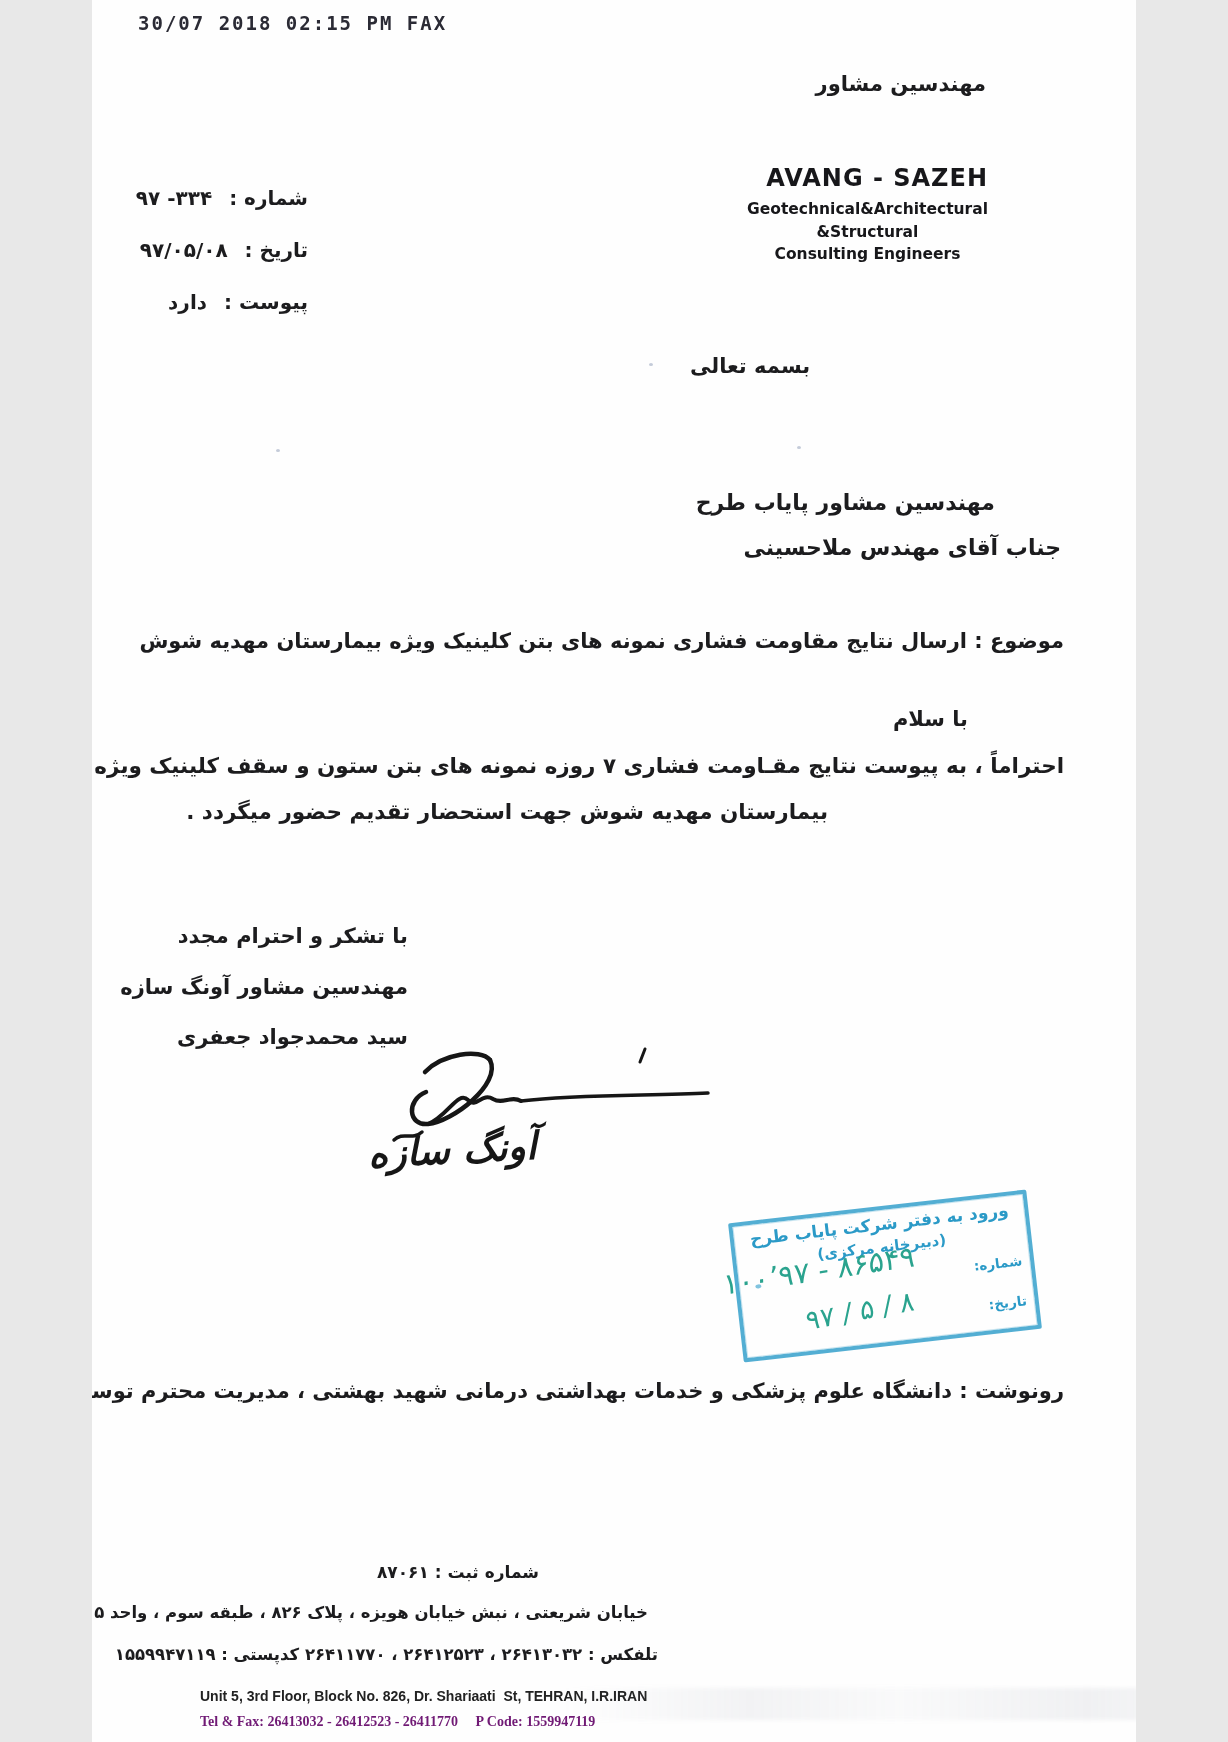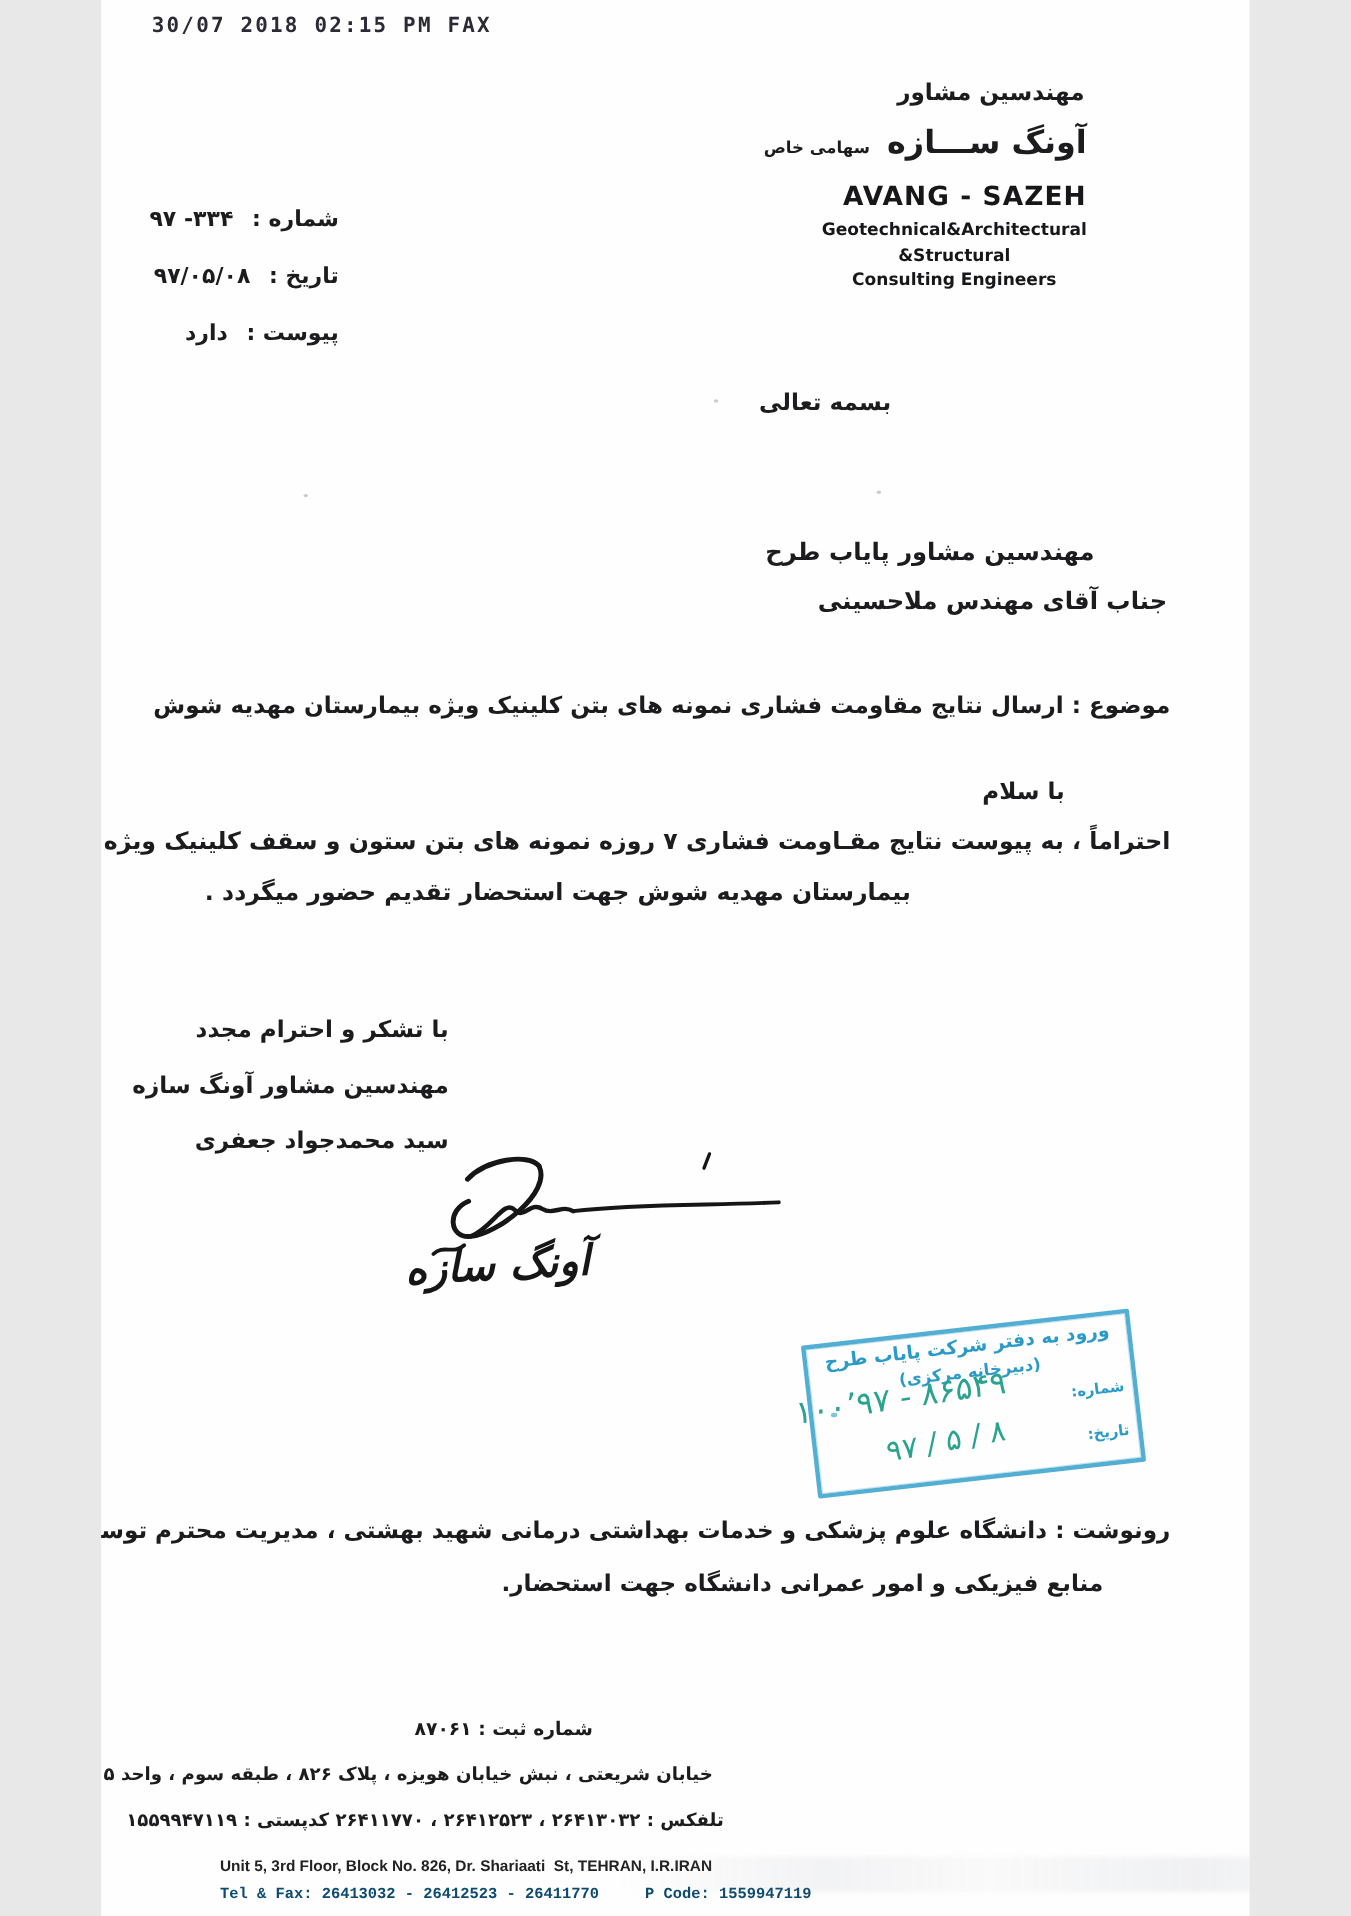--- a/index.html
+++ b/index.html
@@ -55,21 +55,21 @@
   .stamp-date{position:absolute;top:82px;left:62px;font-size:27px;color:#2aa38e;letter-spacing:2px;transform:rotate(-4deg) skewX(-6deg);white-space:nowrap;}
   .stamp-dot{position:absolute;top:60px;left:16px;width:6px;height:4px;background:rgba(45,156,201,.6);border-radius:50%;}
   
   .cc1{right:72px;top:1379px;font-size:21px;}
   .cc2{right:133px;top:1427px;font-size:21px;}
   
   .ft-reg{right:597px;top:1562px;font-size:17px;}
   .ft-addr-fa{right:488px;top:1603px;font-size:16.5px;}
   .ft-tel-fa{right:478px;top:1645px;font-size:16.5px;}
   .ft-addr-en{left:108px;top:1688px;font-size:14px;font-weight:bold;color:#222;white-space:pre;font-family:"Liberation Sans","DejaVu Sans",sans-serif;}
-  .ft-tel-en{left:108px;top:1714px;font-size:14px;font-weight:bold;color:#0c4a6e;white-space:pre;font-family:Liberation Mono, monospace;}
+  .ft-tel-en{left:108px;top:1714px;font-size:14px;font-weight:bold;color:#701a75;white-space:pre;font-family:Liberation Serif, serif;}
   .haze{left:470px;top:1688px;width:750px;height:32px;
     background:linear-gradient(90deg,rgba(140,145,160,0),rgba(140,145,160,.10) 25%,rgba(140,145,160,.04) 45%,rgba(140,145,160,.12) 70%,rgba(140,145,160,0));
     filter:blur(2px);}
   .speck{position:absolute;width:4px;height:3px;border-radius:50%;background:rgba(90,110,150,.35);}
 </style>
 </head>
 <body>
 
 <div class="page">
 
@@ -78,24 +78,20 @@
   <div class="abs counter">
     <svg width="19" height="21" viewBox="0 0 19 21">
       <rect x="2" y="2" width="14" height="17" fill="none" stroke="#1d1d22" stroke-width="2.4"></rect>
       <line x1="4" y1="17" x2="14" y2="4" stroke="#1d1d22" stroke-width="2"></line>
       <line x1="4" y1="11" x2="9" y2="4" stroke="#1d1d22" stroke-width="1.4"></line>
     </svg>
     <span>0001</span>
   </div>
 
   <div class="abs fa lh-fa1">مهندسین مشاور</div>
-  <div class="abs fa lh-fa-name">
-    <span class="big">آونگ ســـازه</span>
-    <span class="small">سهامی خاص</span>
-  </div>
   <div class="abs lh-en-name">AVANG - SAZEH</div>
   <div class="abs lh-en-sub">
     <div>Geotechnical&amp;Architectural</div>
     <div>&amp;Structural</div>
     <div>Consulting Engineers</div>
   </div>
 
   <svg class="abs logo" width="140" height="152" viewBox="0 0 140 152">
     <rect x="5" y="4" width="130" height="71" fill="none" stroke="#191919" stroke-width="9"></rect>
     <polygon points="70,7 25,57 115,57" fill="#1e1e1e"></polygon>
@@ -149,21 +145,20 @@
     <div class="stamp-l1">ورود به دفتر شرکت پایاب طرح</div>
     <div class="stamp-l2">(دبیرخانه مرکزی)</div>
     <div class="stamp-num-label">شماره:</div>
     <div class="stamp-date-label">تاریخ:</div>
     <div class="stamp-num" dir="ltr">۱۰۰٬۹۷ - ۸۶۵۴۹</div>
     <div class="stamp-date" dir="ltr">۹۷ / ۵ / ۸</div>
     <div class="stamp-dot"></div>
   </div>
 
   <div class="abs fa cc1">رونوشت : دانشگاه علوم پزشکی و خدمات بهداشتی درمانی شهید بهشتی ، مدیریت محترم توسعه</div>
-  <div class="abs fa cc2">منابع فیزیکی و امور عمرانی دانشگاه جهت استحضار.</div>
 
   <div class="abs fa ft-reg">شماره ثبت : ۸۷۰۶۱</div>
   <div class="abs fa ft-addr-fa">خیابان شریعتی ، نبش خیابان هویزه ، پلاک ۸۲۶ ، طبقه سوم ، واحد ۵</div>
   <div class="abs fa ft-tel-fa">تلفکس : ۲۶۴۱۳۰۳۲ ، ۲۶۴۱۲۵۲۳ ، ۲۶۴۱۱۷۷۰ کدپستی : ۱۵۵۹۹۴۷۱۱۹</div>
   <div class="abs ft-addr-en">Unit 5, 3rd Floor, Block No. 826, Dr. Shariaati  St, TEHRAN, I.R.IRAN</div>
   <div class="abs ft-tel-en">Tel &amp; Fax: 26413032 - 26412523 - 26411770     P Code: 1559947119</div>
 
   <div class="abs haze"></div>
   <div class="speck" style="left:705px;top:446px;"></div>
   <div class="speck" style="left:557px;top:363px;"></div>

